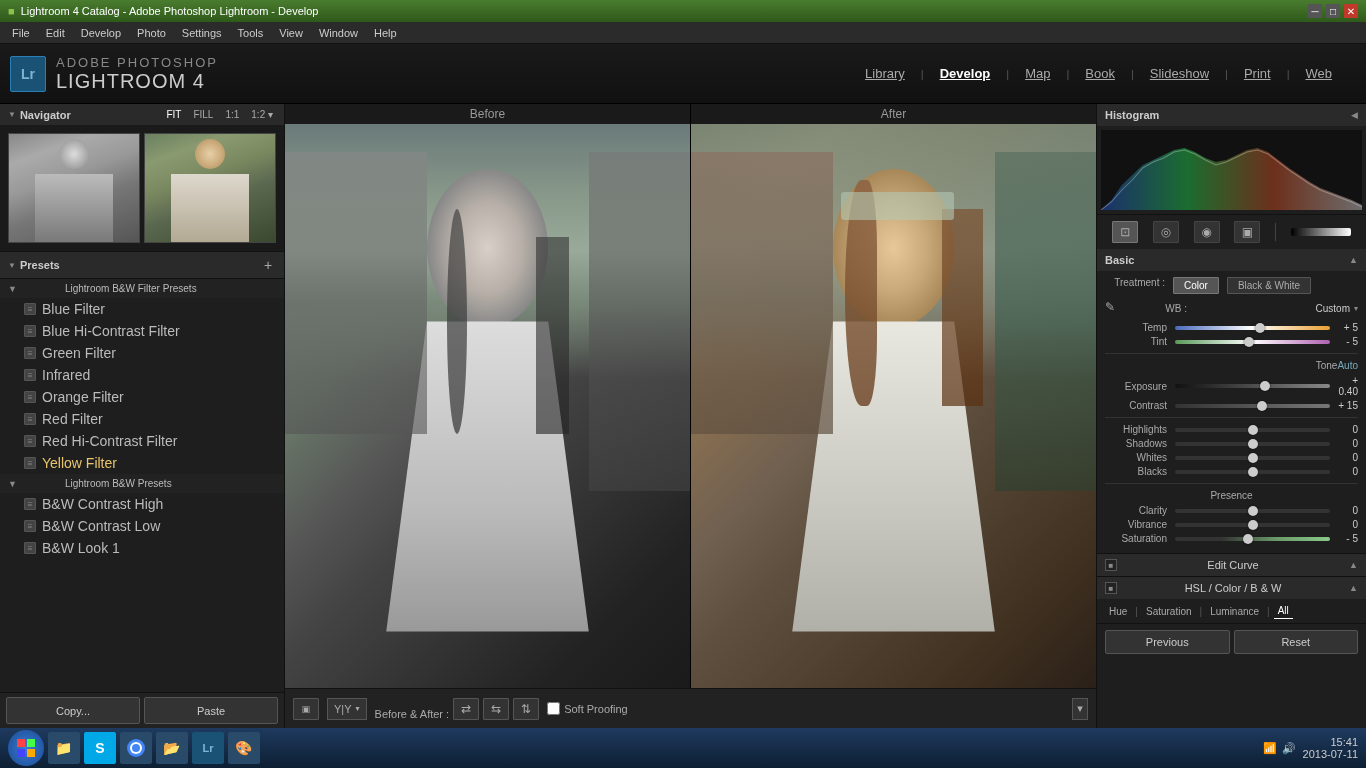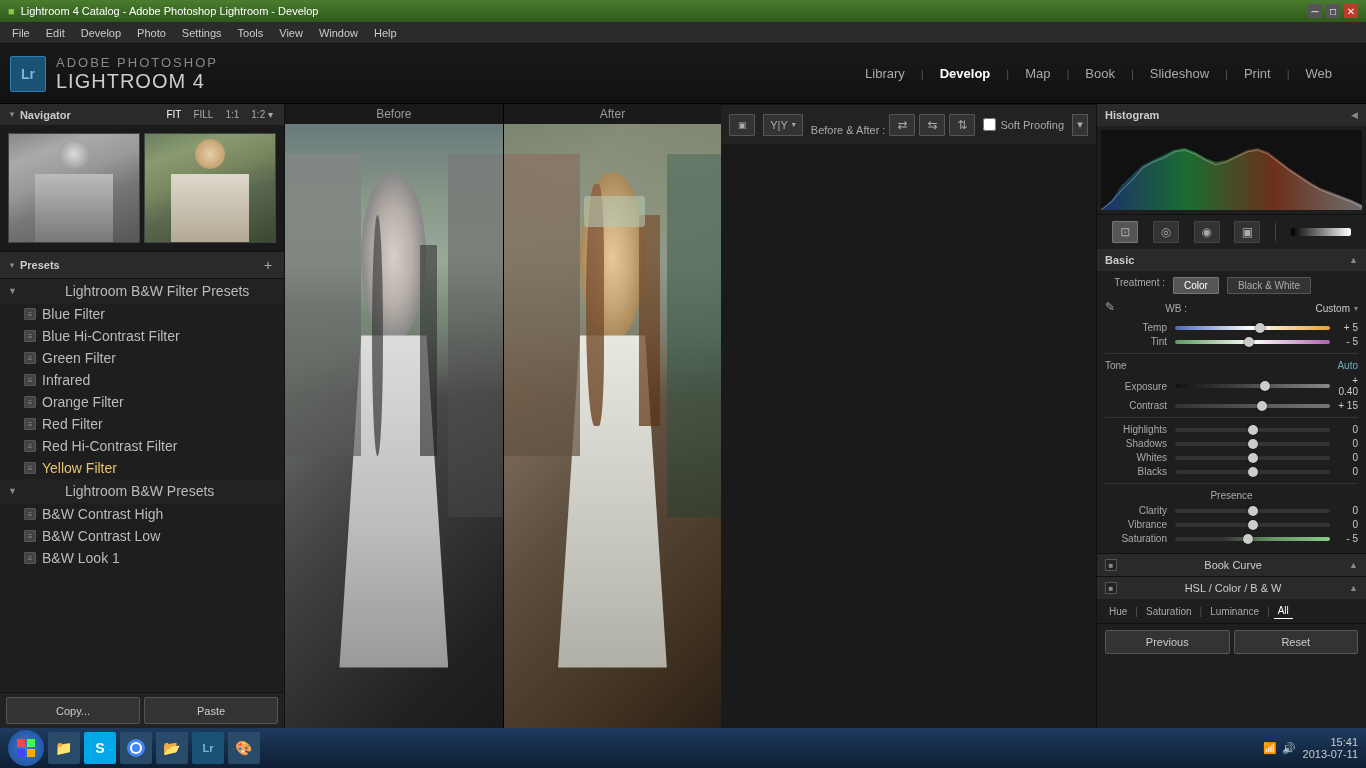--- a/index.html
+++ b/index.html
@@ -17,21 +17,21 @@
     #menu-bar span { color: #ccc; font-size: 11px; padding: 2px 8px; cursor: pointer; }
 
     
     #main-header { height: 60px; background: linear-gradient(to bottom, #1a1a1a, #111); display: flex; align-items: center; justify-content: space-between; padding: 0 20px 0 10px; border-bottom: 1px solid #000; }
     #logo-area { display: flex; align-items: center; gap: 10px; }
     #lr-badge { width: 36px; height: 36px; background: #1a5276; border: 1px solid #2980b9; color: #7fb3d3; font-size: 14px; font-weight: bold; display: flex; align-items: center; justify-content: center; border-radius: 2px; }
     #logo-text { display: flex; flex-direction: column; }
     #logo-text .adobe { font-size: 13px; color: #888; letter-spacing: 2px; text-transform: uppercase; }
     #logo-text .lr { font-size: 20px; color: #ccc; font-weight: 300; letter-spacing: 1px; }
     #nav-tabs { display: flex; align-items: center; gap: 2px; }
-    #nav-tabs .tab { color: #aaa; font-size: 13px; padding: 4px 14px; cursor: pointer; }
+    #nav-tabs .tab { color: #aaa; font-size: 13px; padding: 4px 14px; cursor: pointer; text-decoration: underline; }
     #nav-tabs .tab.active { color: #fff; font-weight: bold; }
     #nav-tabs .sep { color: #555; }
 
     
     #content { display: flex; height: calc(768px - 22px - 22px - 60px - 40px); }
 
     
     #left-panel { width: 285px; background: #1e1e1e; border-right: 1px solid #111; display: flex; flex-direction: column; overflow: hidden; }
 
     
@@ -45,33 +45,33 @@
     .nav-thumb { flex: 1; height: 110px; background: #333; overflow: hidden; position: relative; border: 1px solid #444; }
 
     
     #presets-panel { flex: 1; overflow-y: auto; }
     #presets-header { display: flex; align-items: center; justify-content: space-between; padding: 5px 8px; background: #2a2a2a; border-bottom: 1px solid #111; }
     #presets-header .title { display: flex; align-items: center; gap: 4px; color: #ccc; font-size: 11px; font-weight: bold; cursor: pointer; }
     #presets-header .add-btn { color: #aaa; font-size: 14px; cursor: pointer; width: 16px; height: 16px; display: flex; align-items: center; justify-content: center; }
     .preset-group { }
     .preset-group-header { display: flex; align-items: center; gap: 4px; padding: 4px 8px; background: #222; cursor: pointer; }
     .preset-group-header .arrow { color: #888; font-size: 9px; }
-    .preset-group-header .label { color: #bbb; font-size: 14px; padding-left: 44px; }
+    .preset-group-header .label { color: #bbb; font-size: 10px; padding-left: 44px; }
     .preset-item { display: flex; align-items: center; gap: 6px; padding: 3px 8px 3px 24px; cursor: pointer; }
     .preset-item .icon { width: 12px; height: 12px; background: #444; border: 1px solid #555; border-radius: 1px; display: flex; align-items: center; justify-content: center; flex-shrink: 0; }
     .preset-item .icon::after { content: '≡'; color: #888; font-size: 8px; }
     .preset-item .name { color: #bbb; font-size: 14px; }
     .preset-item .name.active { color: #e8c56d; }
 
     
     #bottom-buttons { height: 36px; background: #222; border-top: 1px solid #111; display: flex; gap: 4px; padding: 4px 6px; }
     #bottom-buttons button { flex: 1; background: #333; border: 1px solid #555; color: #ccc; font-size: 11px; cursor: pointer; border-radius: 2px; }
 
     
-    #center-area { flex: 1; background: #1a1a1a; display: flex; flex-direction: row; }
+    #center-area { flex: 1; background: #1a1a1a; display: flex; flex-direction: column; }
 
     
     #photo-view { flex: 1; display: flex; position: relative; background: #111; }
     .photo-panel { flex: 1; display: flex; flex-direction: column; }
     .photo-label { text-align: center; color: #999; font-size: 12px; padding: 3px 0; background: #1a1a1a; }
     .photo-container { flex: 1; background: #111; display: flex; align-items: center; justify-content: center; overflow: hidden; position: relative; }
 
     
     #bottom-toolbar { height: 40px; background: #222; border-top: 1px solid #111; display: flex; align-items: center; gap: 8px; padding: 0 8px; }
     .view-btn { width: 26px; height: 22px; background: #333; border: 1px solid #555; color: #aaa; display: flex; align-items: center; justify-content: center; cursor: pointer; border-radius: 1px; font-size: 10px; }
@@ -107,21 +107,21 @@
     .treatment-label { color: #aaa; font-size: 10px; width: 60px; text-align: right; }
     .treatment-btn { padding: 2px 10px; border: 1px solid #555; background: #333; color: #aaa; font-size: 10px; cursor: pointer; border-radius: 1px; }
     .treatment-btn.active { background: #555; color: #fff; border-color: #777; }
 
     .wb-row { display: flex; align-items: center; margin-bottom: 6px; }
     .wb-label { color: #aaa; font-size: 10px; width: 70px; text-align: right; padding-right: 8px; }
     .wb-eyedropper { width: 16px; height: 16px; color: #aaa; font-size: 12px; cursor: pointer; margin-right: 4px; }
     .wb-value { color: #ccc; font-size: 10px; flex: 1; text-align: right; padding-right: 4px; }
     .wb-arrow { color: #888; font-size: 8px; cursor: pointer; }
 
-    .tone-row-header { display: flex; align-items: center; justify-content: space-between; margin-bottom: 4px; padding: 0 0; }
+    .tone-row-header { display: flex; align-items: center; justify-content: flex-end; margin-bottom: 4px; padding: 0 0; }
     .tone-label { color: #aaa; font-size: 10px; }
     .auto-btn { color: #7ab; font-size: 10px; cursor: pointer; }
 
     .slider-row { display: flex; align-items: center; margin-bottom: 3px; }
     .slider-label { color: #aaa; font-size: 10px; width: 70px; text-align: right; padding-right: 8px; flex-shrink: 0; }
     .slider-track { flex: 1; height: 4px; background: #333; position: relative; border-radius: 2px; cursor: pointer; }
     .slider-thumb { position: absolute; top: 50%; width: 10px; height: 10px; background: #ccc; border-radius: 50%; transform: translate(-50%, -50%); cursor: pointer; box-shadow: 0 0 2px rgba(0,0,0,0.8); }
     .slider-value { width: 28px; text-align: right; color: #ccc; font-size: 10px; padding-left: 4px; }
 
     .section-divider { height: 1px; background: #333; margin: 6px 0; }
@@ -542,21 +542,21 @@
       </div>
     </div>
 
     <div class="panel-section">
       <div id="tone-curve-panel">
         <div style="display:flex;align-items:center;gap:6px;">
           <div style="width:12px;height:12px;border:1px solid #555;background:#222;display:flex;align-items:center;justify-content:center;">
             <span style="font-size:8px;color:#888;">■</span>
           </div>
         </div>
-        <span class="label">Book Curve</span>
+        <span class="label">Edit Curve</span>
         <span style="color:#888;font-size:9px;">▲</span>
       </div>
     </div>
 
     <div class="panel-section">
       <div id="hsl-panel-header">
         <div style="display:flex;align-items:center;gap:6px;">
           <div style="width:12px;height:12px;border:1px solid #555;background:#222;display:flex;align-items:center;justify-content:center;">
             <span style="font-size:8px;color:#888;">■</span>
           </div>

